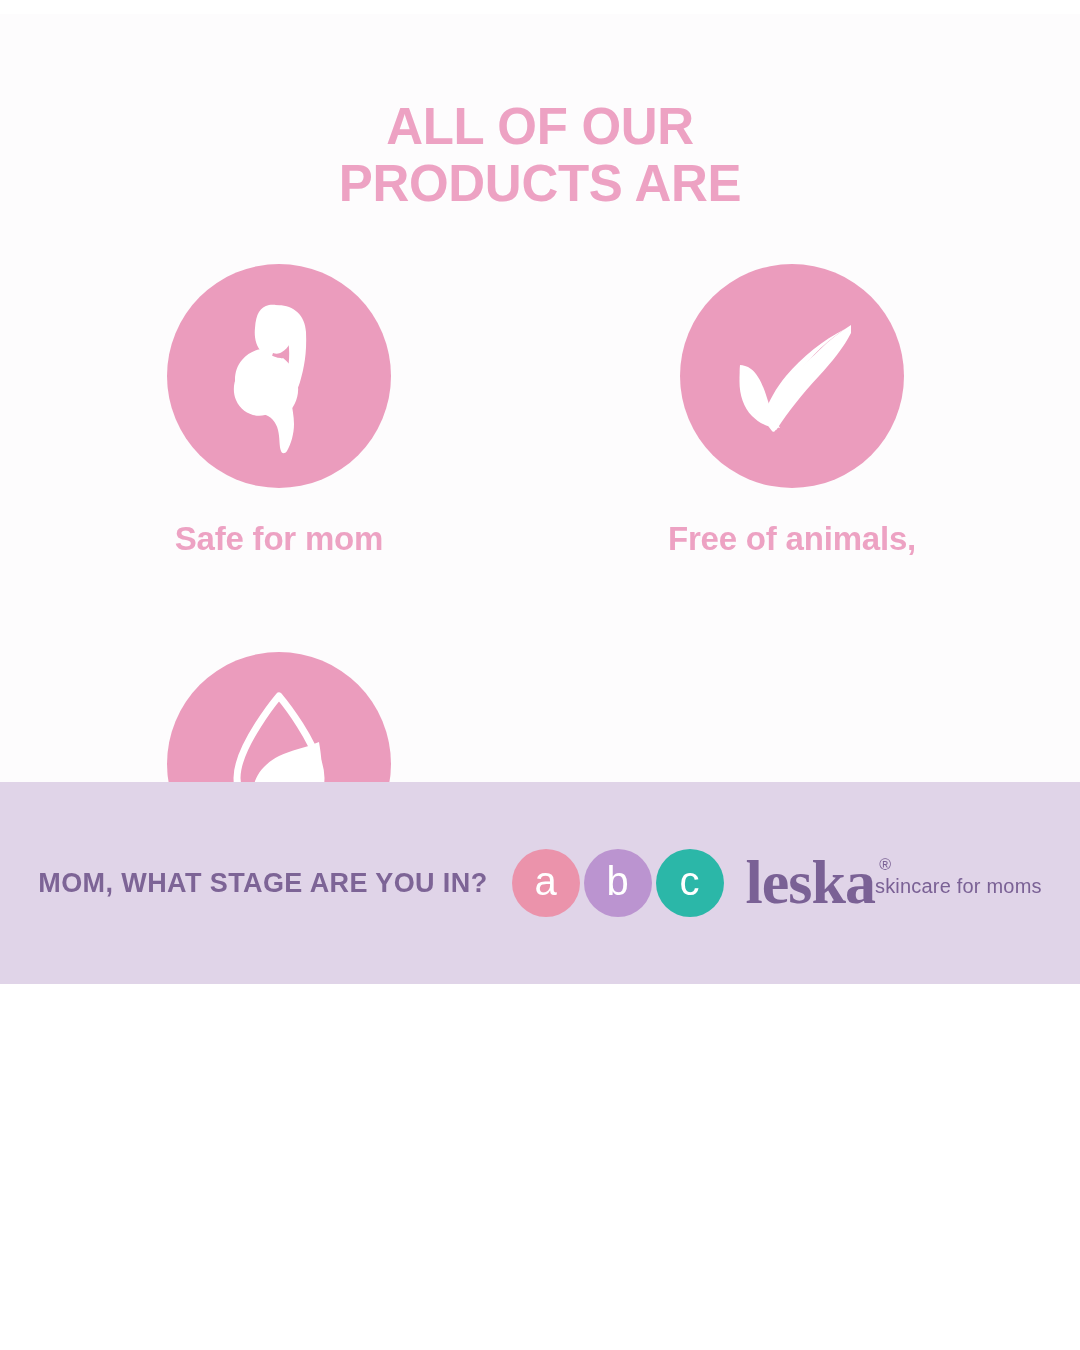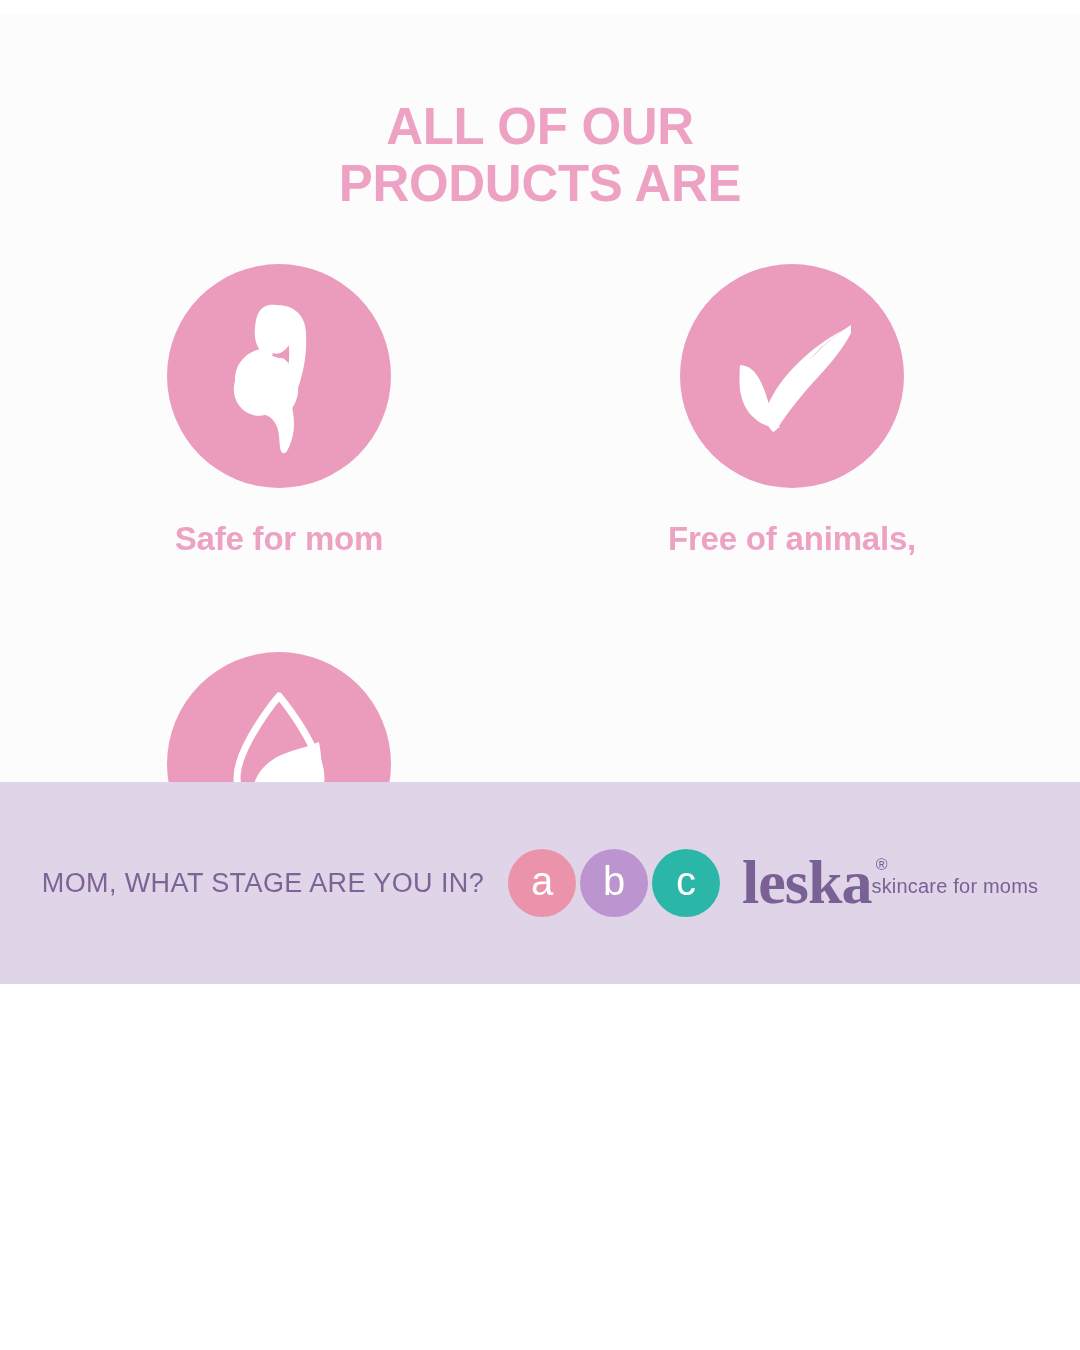--- a/index.html
+++ b/index.html
@@ -88,21 +88,21 @@
     background:#e0d4e8;
     display:flex;
     align-items:center;
     justify-content:center;
     gap:0;
   }
 
   .footer-question {
     color:#7d6496;
     font-size:27px;
-    font-weight:normal;
+    font-weight:bold;
     letter-spacing:0.4px;
     text-transform:uppercase;
     white-space:nowrap;
     margin-right:24px;
   }
 
   .abc {
     display:flex;
     align-items:center;
     gap:4px;

